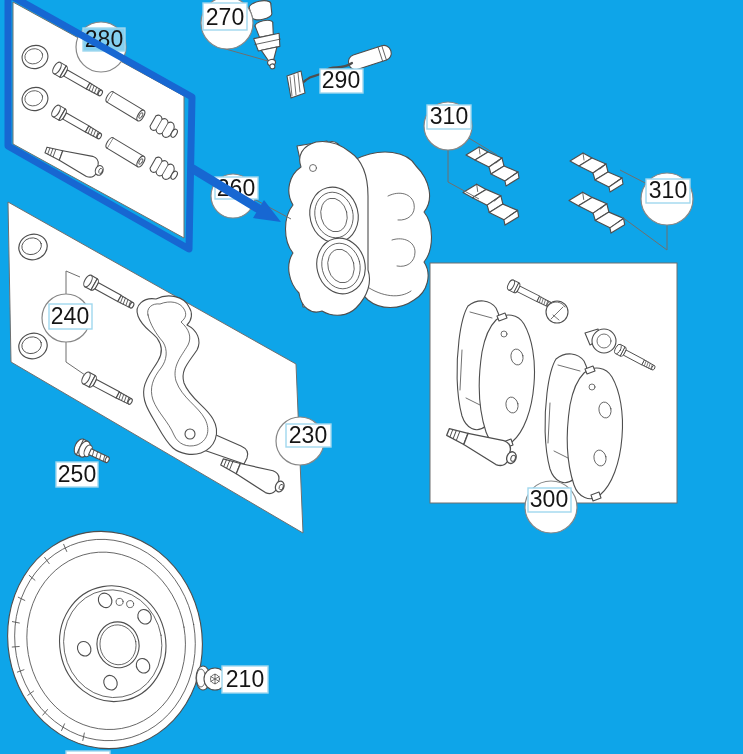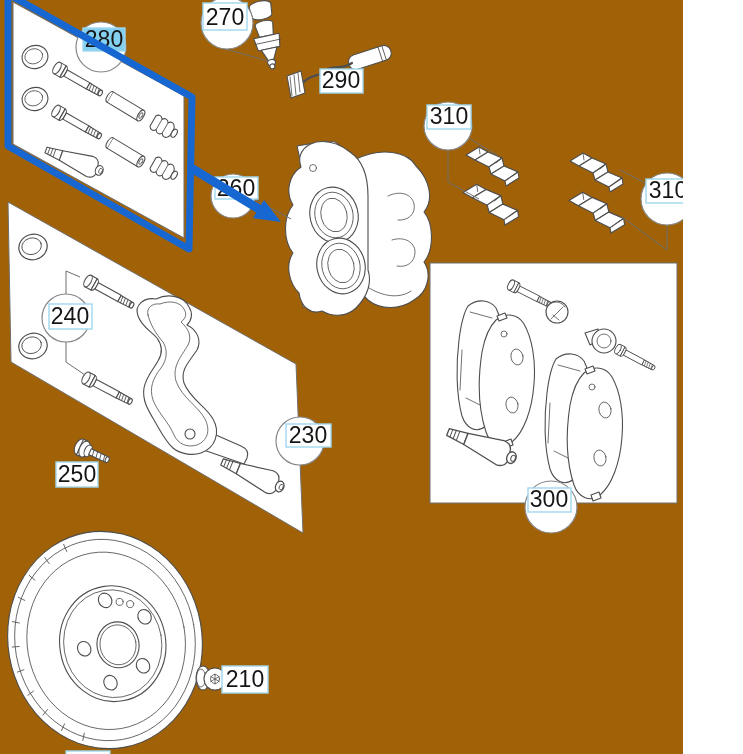--- a/index.html
+++ b/index.html
@@ -1,16 +1,16 @@
 <!DOCTYPE html>
 <html><head>
 <meta charset="utf-8">
 <style>
   html,body{margin:0;padding:0;background:#fff;}
-  .stage{width:683px;height:754px;position:relative;background:#a16207;overflow:hidden;}
+  .stage{width:743px;height:754px;position:relative;background:#0ea5e9;overflow:hidden;}
   svg{display:block;}
   
   .ln{fill:none;stroke:#4e4e4e;stroke-width:1.1;stroke-linejoin:round;stroke-linecap:round;}
   .lnf{fill:#ffffff;stroke:#4e4e4e;stroke-width:1.1;stroke-linejoin:round;stroke-linecap:round;}
   .lnt{fill:none;stroke:#4e4e4e;stroke-width:0.8;stroke-linejoin:round;stroke-linecap:round;}
   .panel{fill:#ffffff;stroke:#6f6f6f;stroke-width:1;}
   .leader{fill:none;stroke:#6f6f6f;stroke-width:1;}
   
   .co{fill:#ffffff;stroke:#878787;stroke-width:1.2;}
   .hotspot{fill:#ffffff;stroke:#a0d8ee;stroke-width:1.4;}

